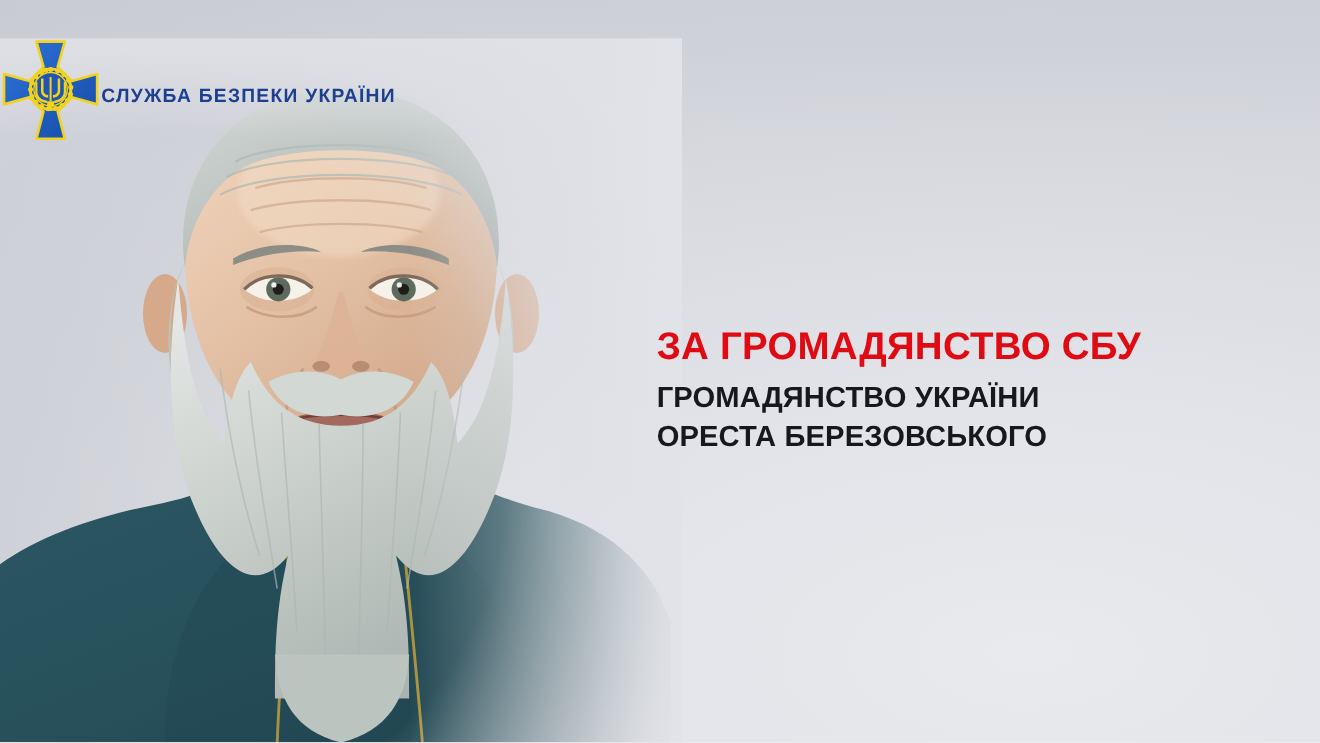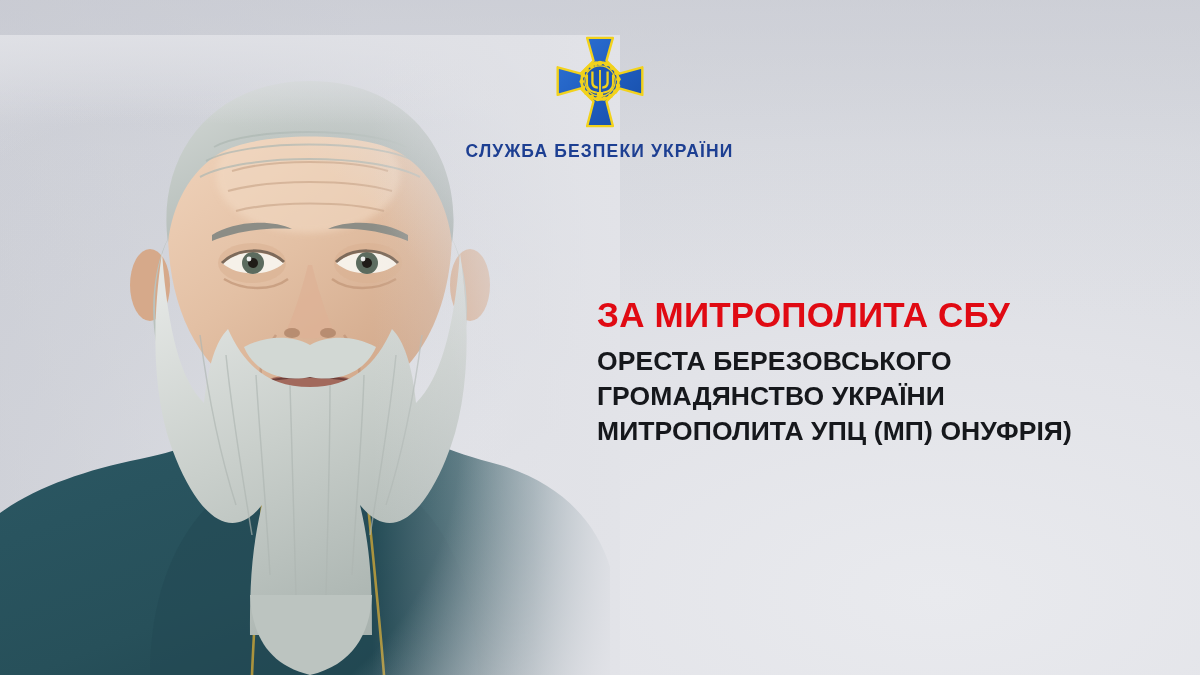--- a/index.html
+++ b/index.html
@@ -34,23 +34,22 @@
       linear-gradient(90deg, rgba(198,200,208,0.45) 0%, rgba(255,255,255,0) 30%);
   }
 
   
   .emblem-wrap {
     position: absolute;
     left: 0;
     right: 16px;
     top: 34px;
     display: flex;
-    flex-direction: column;
+    flex-direction: row;
     align-items: center;
-    padding-left: 15px;
   }
   .emblem {
     width: 92px;
     height: 96px;
     display: block;
   }
   .org-name {
     margin-top: 11px;
     font-size: 17.5px;
     font-weight: bold;
@@ -326,19 +325,18 @@
                  C 60.4 64.2 65.2 60.2 65.2 54 Z"></path>
         <path d="M 46.6 63 L 53.4 63 L 53.4 66.4 C 53.4 68.4 52 69.6 50 69.6
                  C 48 69.6 46.6 68.4 46.6 66.4 Z"></path>
       </g>
     </svg>
 
     <div class="org-name">СЛУЖБА БЕЗПЕКИ УКРАЇНИ</div>
   </div>
 
   <div class="copy">
-    <div class="headline">ЗА МИТРОПОЛИТА СБУ</div>
+    <div class="headline">ЗА ГРОМАДЯНСТВО СБУ</div>
+    <div class="bodyline">ГРОМАДЯНСТВО УКРАЇНИ</div>
     <div class="bodyline">ОРЕСТА БЕРЕЗОВСЬКОГО</div>
-    <div class="bodyline">ГРОМАДЯНСТВО УКРАЇНИ</div>
-    <div class="bodyline">МИТРОПОЛИТА УПЦ (МП) ОНУФРІЯ)</div>
   </div>
 
 </div>
 
 </body></html>

